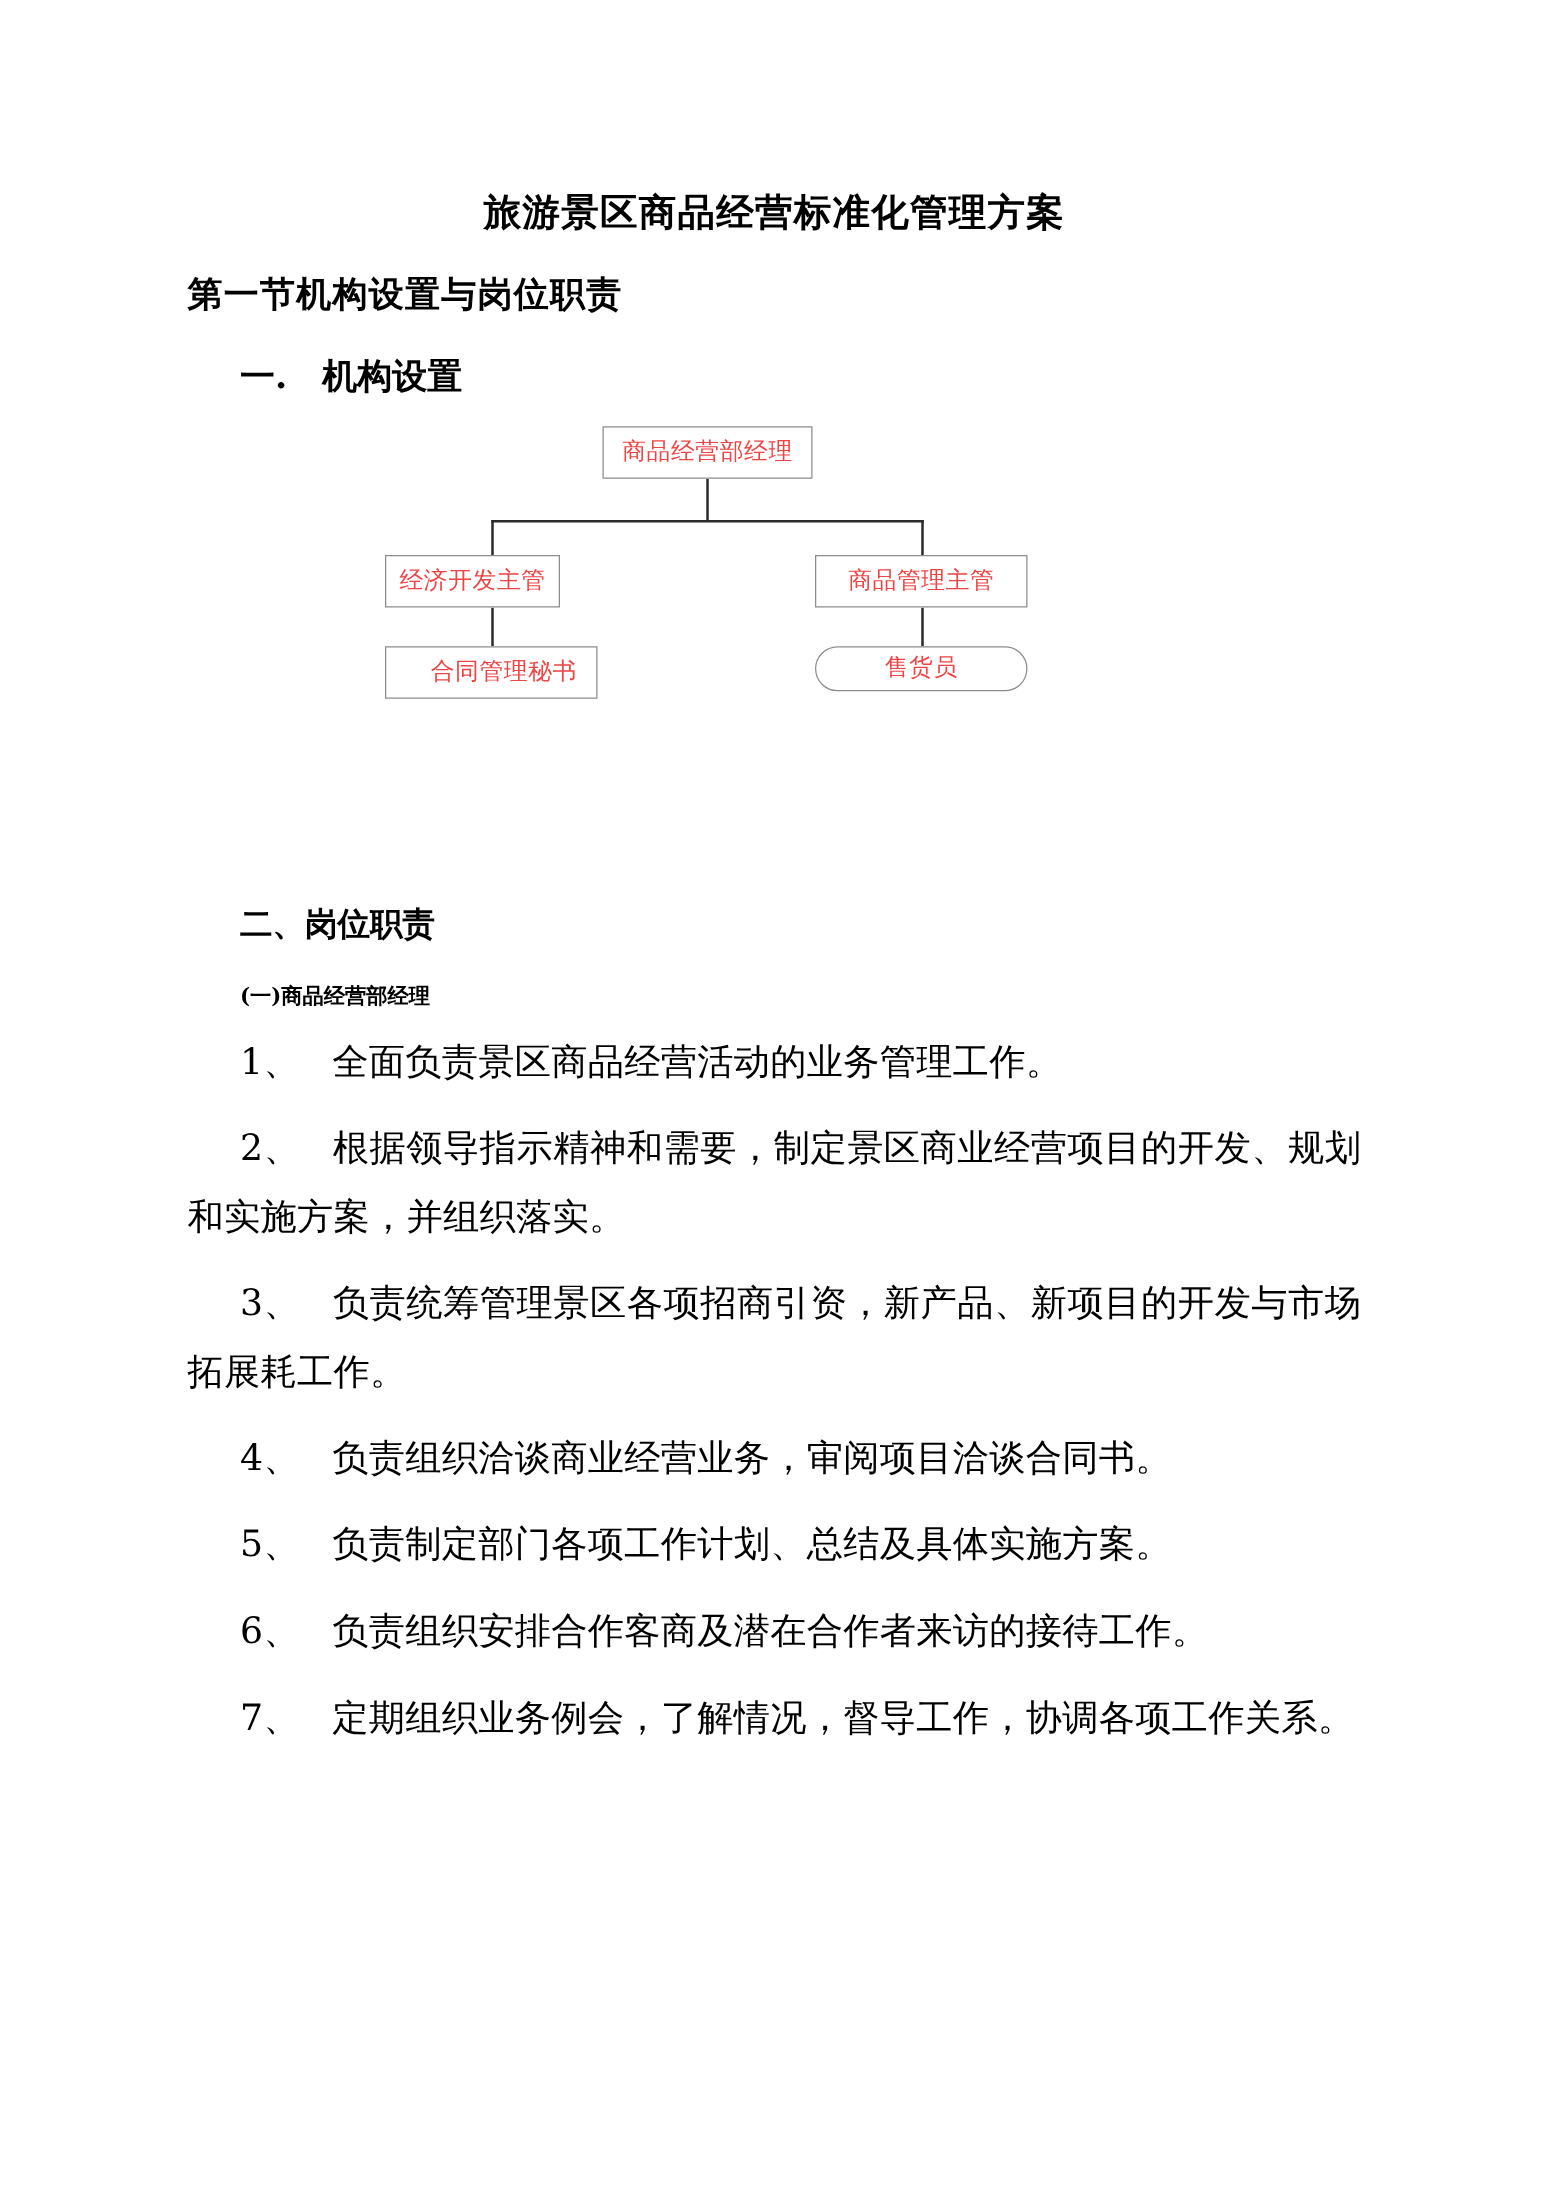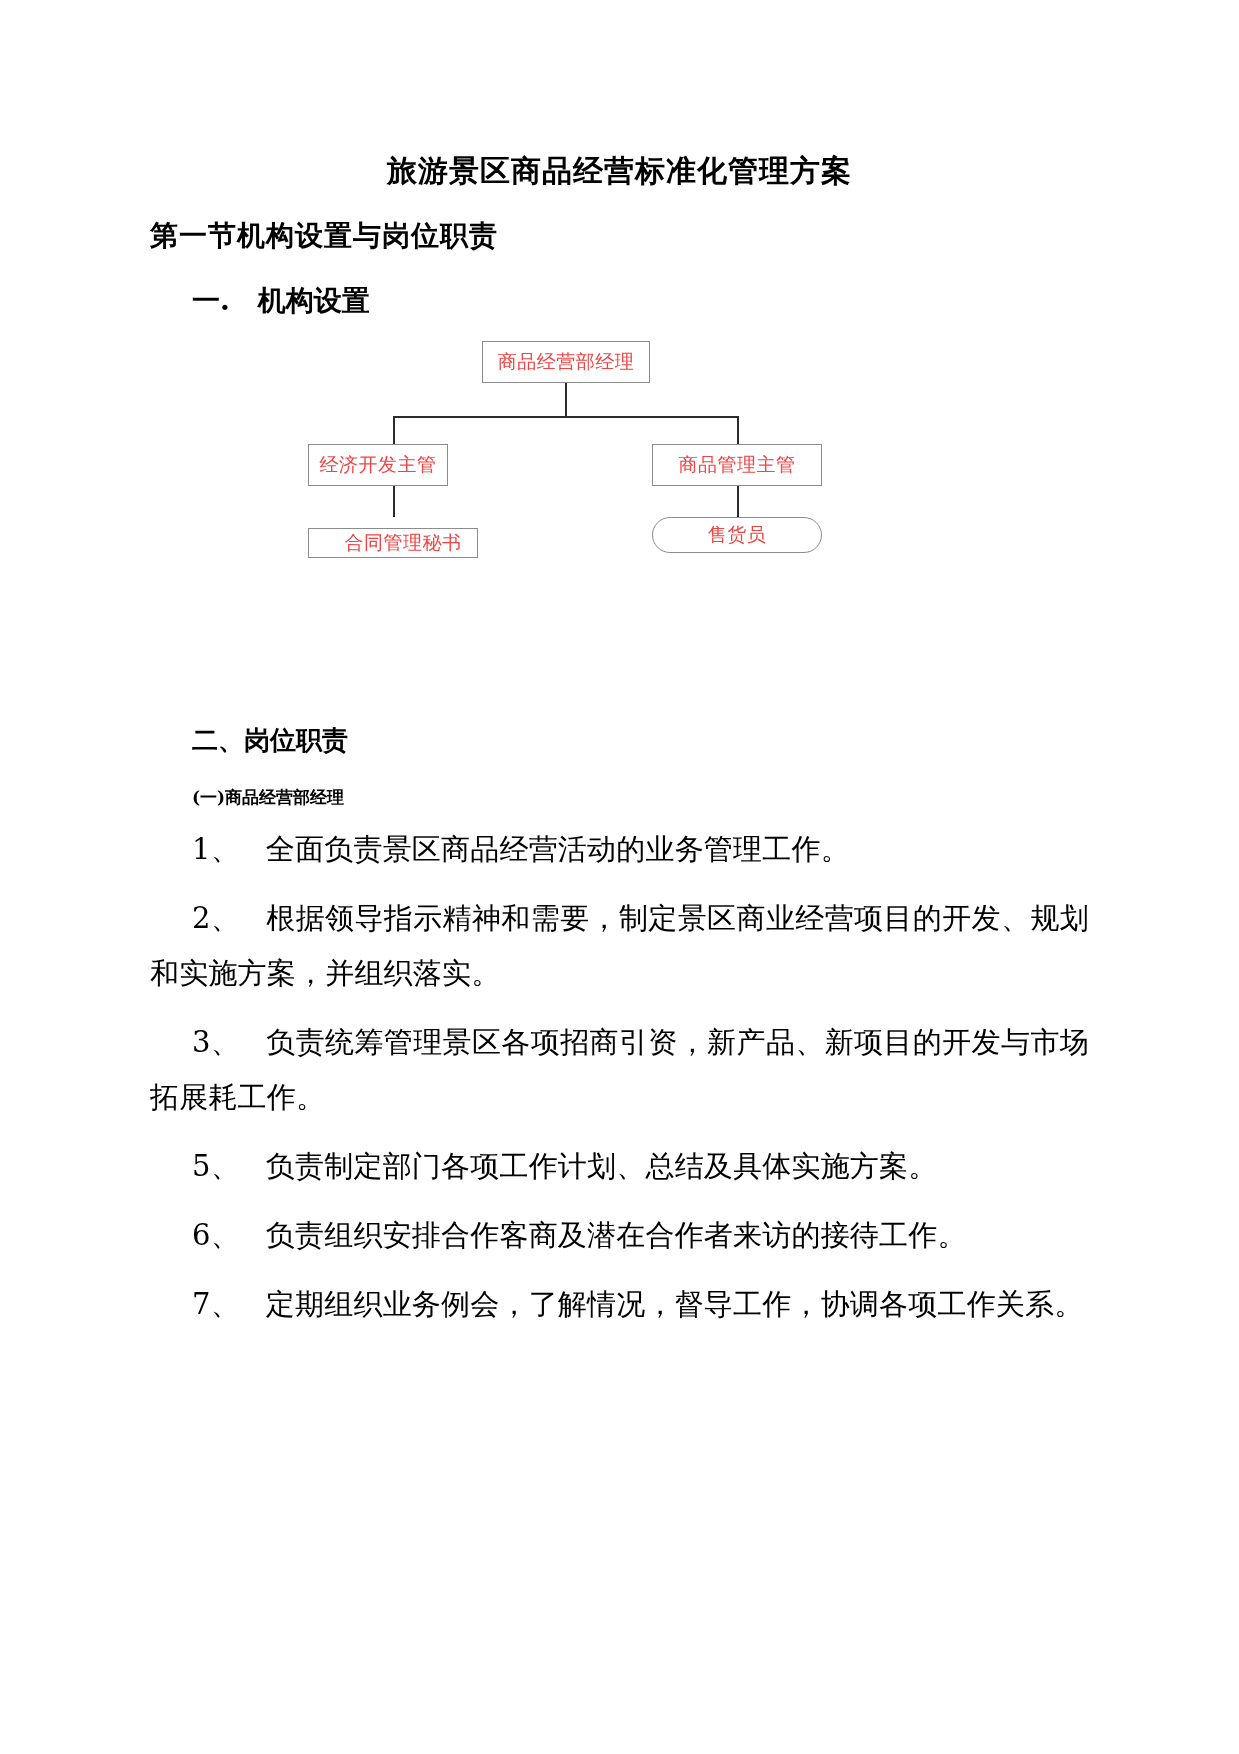--- a/index.html
+++ b/index.html
@@ -79,21 +79,21 @@
   .org-line {
     position: absolute;
     background: #2b2b2b;
     z-index: 1;
   }
 
   
   .box-root   { left: 332px; top: 10px;  width: 168px; height: 42px; }
   .box-left   { left: 158px; top: 113px; width: 140px; height: 42px; }
   .box-right  { left: 502px; top: 113px; width: 170px; height: 42px; }
-  .box-left2  { left: 158px; top: 197px; width: 170px; height: 30px; padding-left: 20px; }
+  .box-left2  { left: 158px; top: 186px; width: 170px; height: 42px; padding-left: 20px; }
   .box-right2 { left: 502px; top: 186px; width: 170px; height: 36px; border-radius: 18px; }
 
   
   .ln-root-down  { left: 415px; top: 52px;  width: 2px;  height: 34px; }
   .ln-hbar       { left: 243px; top: 85px;  width: 346px; height: 2px; }
   .ln-left-up    { left: 243px; top: 85px;  width: 2px;  height: 28px; }
   .ln-right-up   { left: 587px; top: 85px;  width: 2px;  height: 28px; }
   .ln-left-down  { left: 243px; top: 155px; width: 2px;  height: 31px; }
   .ln-right-down { left: 587px; top: 155px; width: 2px;  height: 31px; }
 
@@ -162,18 +162,19 @@
     <div class="org-box box-right2" style="border-color: rgb(140, 140, 140);">售货员</div>
   </div>
 
   <h3 class="h-section-2">二、岗位职责</h3>
   <h4 class="h-sub">(一)商品经营部经理</h4>
 
   <ol class="body-list" id="duties-list">
       <li class="body-item"><span class="marker">1、</span><span>全面负责景区商品经营活动的业务管理工作。</span></li>
       <li class="body-item"><span class="marker">2、</span><span>根据领导指示精神和需要，制定景区商业经营项目的开发、规划和实施方案，并组织落实。</span></li>
       <li class="body-item"><span class="marker">3、</span><span>负责统筹管理景区各项招商引资，新产品、新项目的开发与市场拓展耗工作。</span></li>
+      <li class="body-item"><span class="marker">4、</span><span>负责组织洽谈商业经营业务，审阅项目洽谈合同书。</span></li>
       <li class="body-item"><span class="marker">5、</span><span>负责制定部门各项工作计划、总结及具体实施方案。</span></li>
       <li class="body-item"><span class="marker">6、</span><span>负责组织安排合作客商及潜在合作者来访的接待工作。</span></li>
       <li class="body-item"><span class="marker">7、</span><span>定期组织业务例会，了解情况，督导工作，协调各项工作关系。</span></li>
     </ol>
 
 </div>
 
 </body></html>

